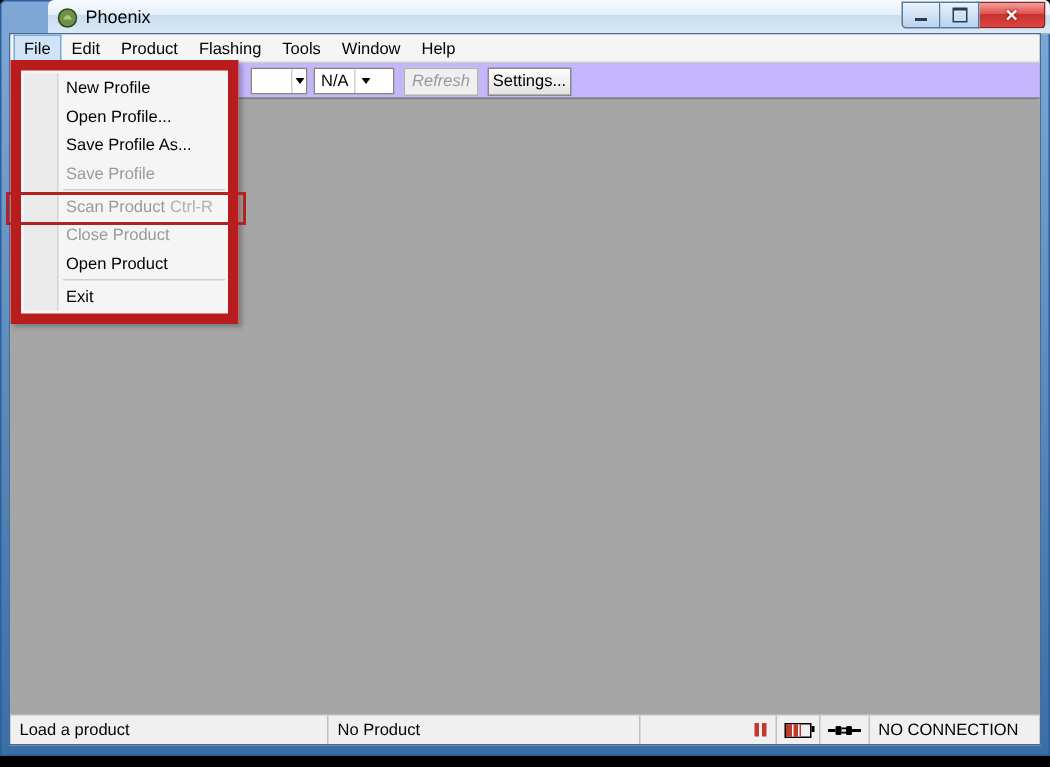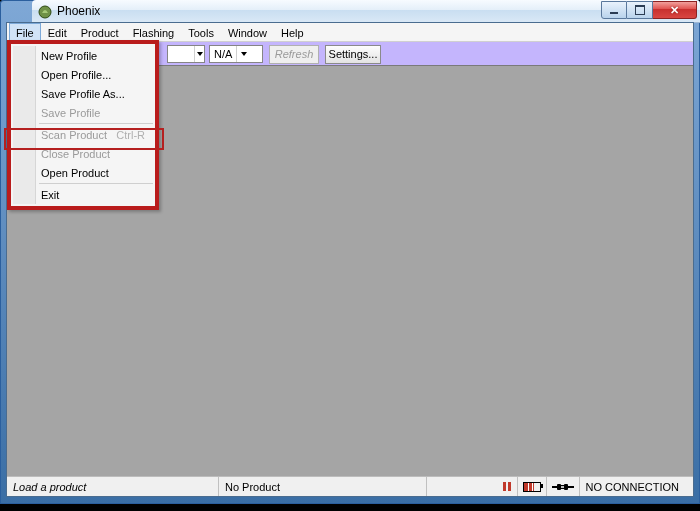--- a/index.html
+++ b/index.html
@@ -223,21 +223,21 @@
     position:absolute; top:0; bottom:0; width:1px; background:#fff;
   }
 
   
   .dropdown {
     position: absolute;
     left: 7px;
     top: 40px;
     width: 152px;
     background: #f5f5f5;
-    border: 4px solid #b91c1c;
+    border: 7px solid #b91c1c;
     box-shadow: 2px 2px 3px rgba(0,0,0,0.25);
     padding: 2px;
     box-sizing: border-box;
     font-size: 11px;
     z-index: 50;
   }
   .dd-strip {
     position: absolute;
     left: 2px; top: 2px; bottom: 2px;
     width: 22px;
@@ -323,21 +323,21 @@
             <div class="tri-down"></div>
           </div>
       </div>
       <div class="tool-btn disabled" style="width:50px;font-style:italic;">Refresh</div>
       <div class="tool-btn" style="width:56px;">Settings...</div>
     </div>
 
     <div class="workspace"></div>
 
     <div class="status-bar">
-      <div class="status-pane" style="width:212px;font-style:italic;">Load a product</div>
+      <div class="status-pane" style="width:212px;">Load a product</div>
       <div class="status-pane" style="width:208px;">No Product</div>
       <div class="status-right">
         <div class="status-pane" style="padding:0 6px;">
           <div class="pause-icon">
               <span></span>
               <span></span>
             </div>
         </div>
         <div class="status-pane" style="padding:0 5px;">
           <div class="battery-icon">

